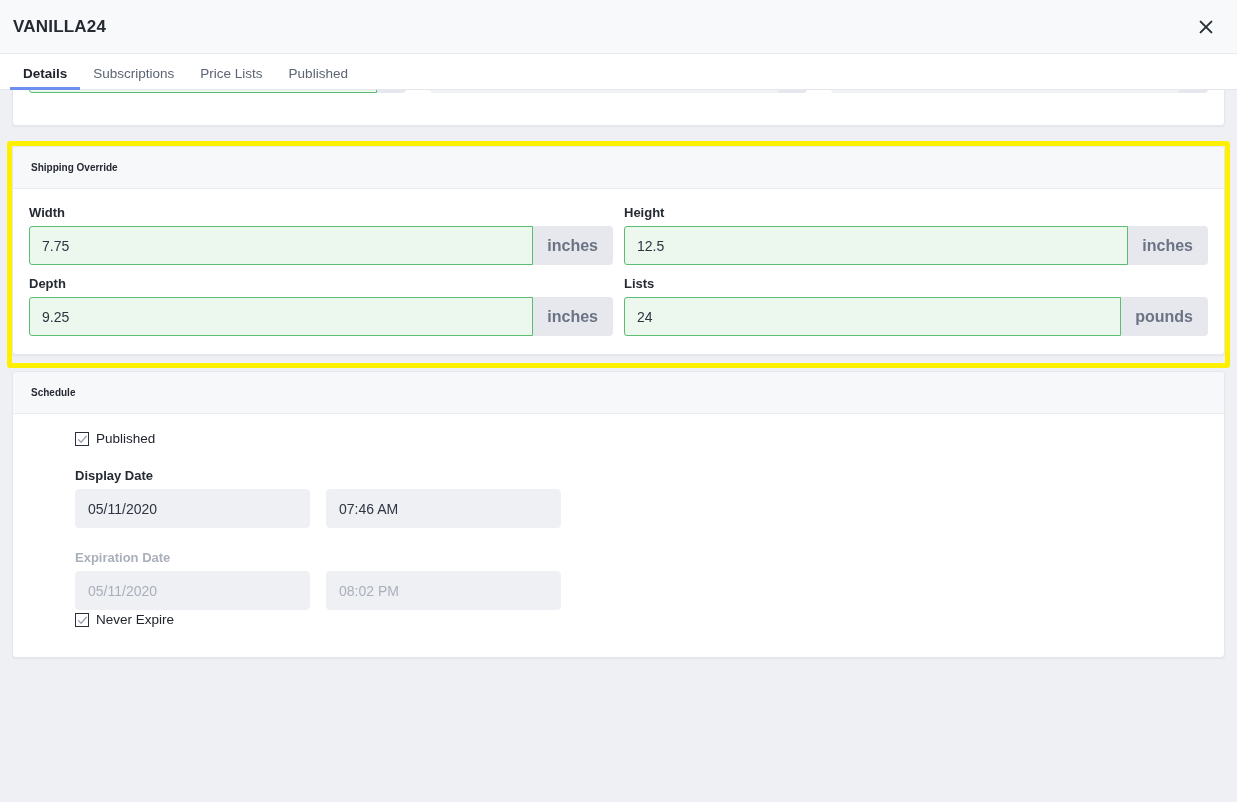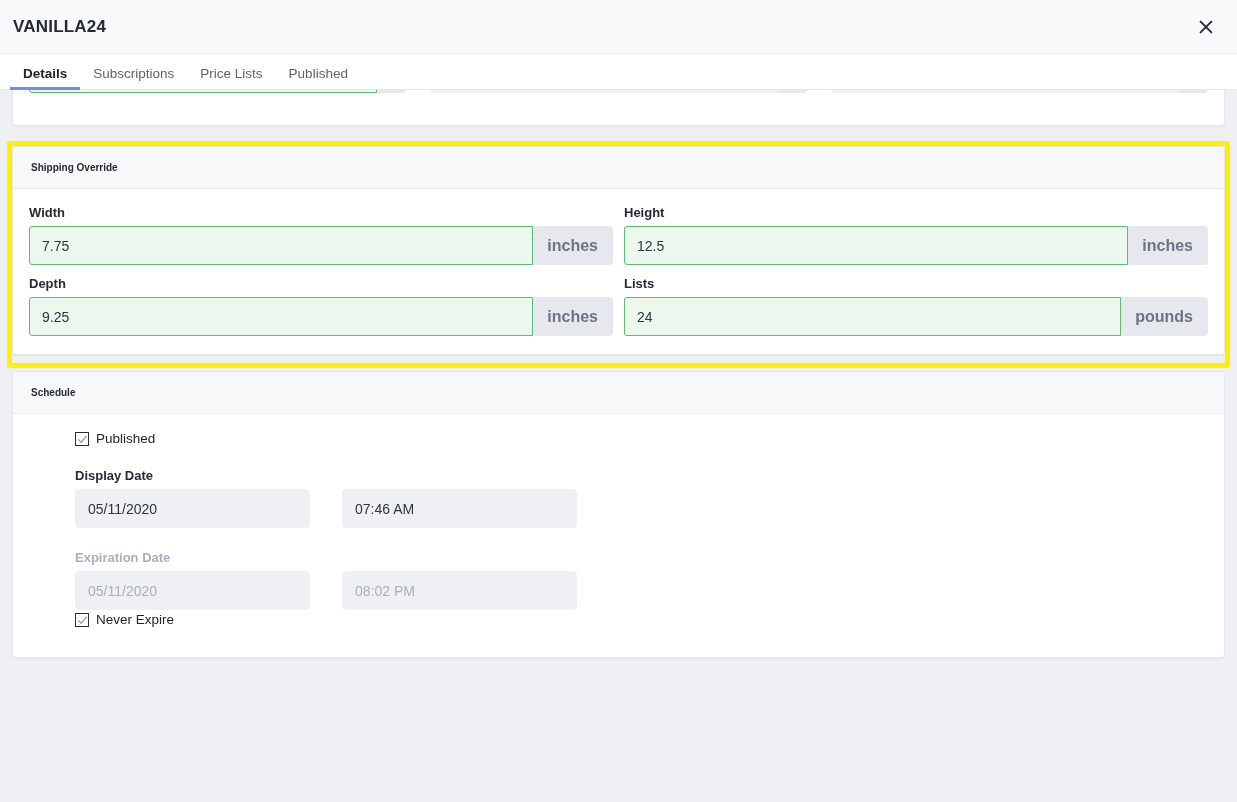--- a/index.html
+++ b/index.html
@@ -210,21 +210,21 @@
   }
   .check-box svg { display: block; }
   .check-label {
     font-size: 13.5px;
     color: #20242c;
     line-height: 1;
   }
 
   .date-row {
     display: flex;
-    gap: 32px;
+    gap: 16px;
   }
   .date-field {
     width: 235px;
     height: 39px;
     background: #eef0f4;
     border: 1px solid #eef0f4;
     border-radius: 4px;
     font-family: "Liberation Sans", sans-serif;
     font-size: 14px;
     color: #2e3440;

